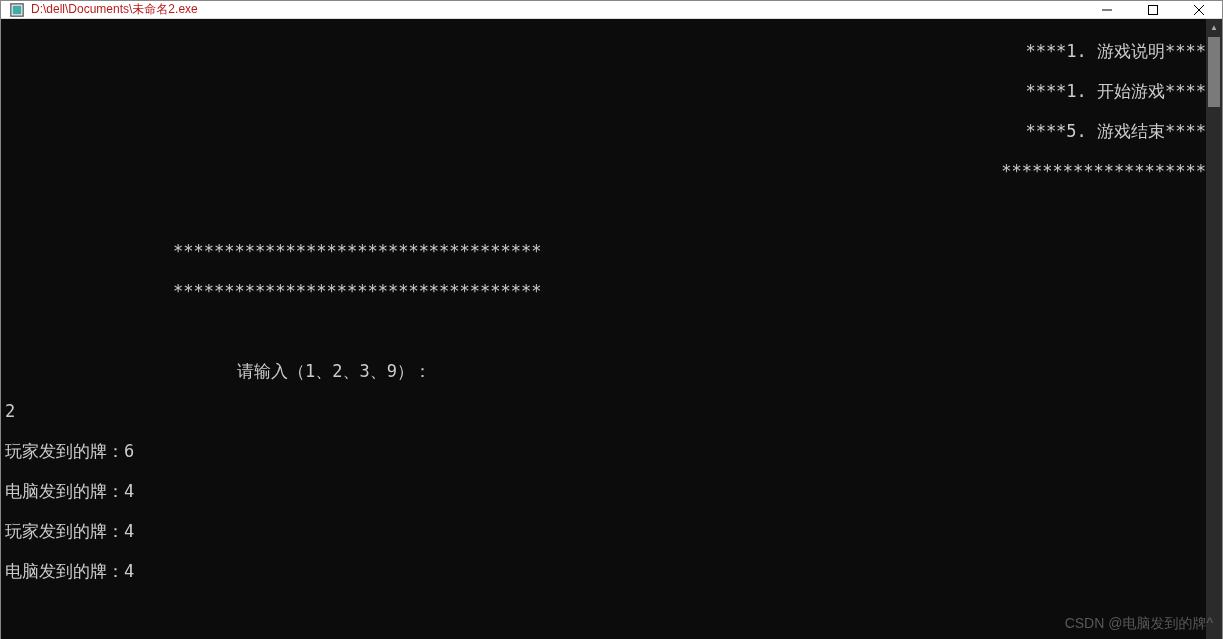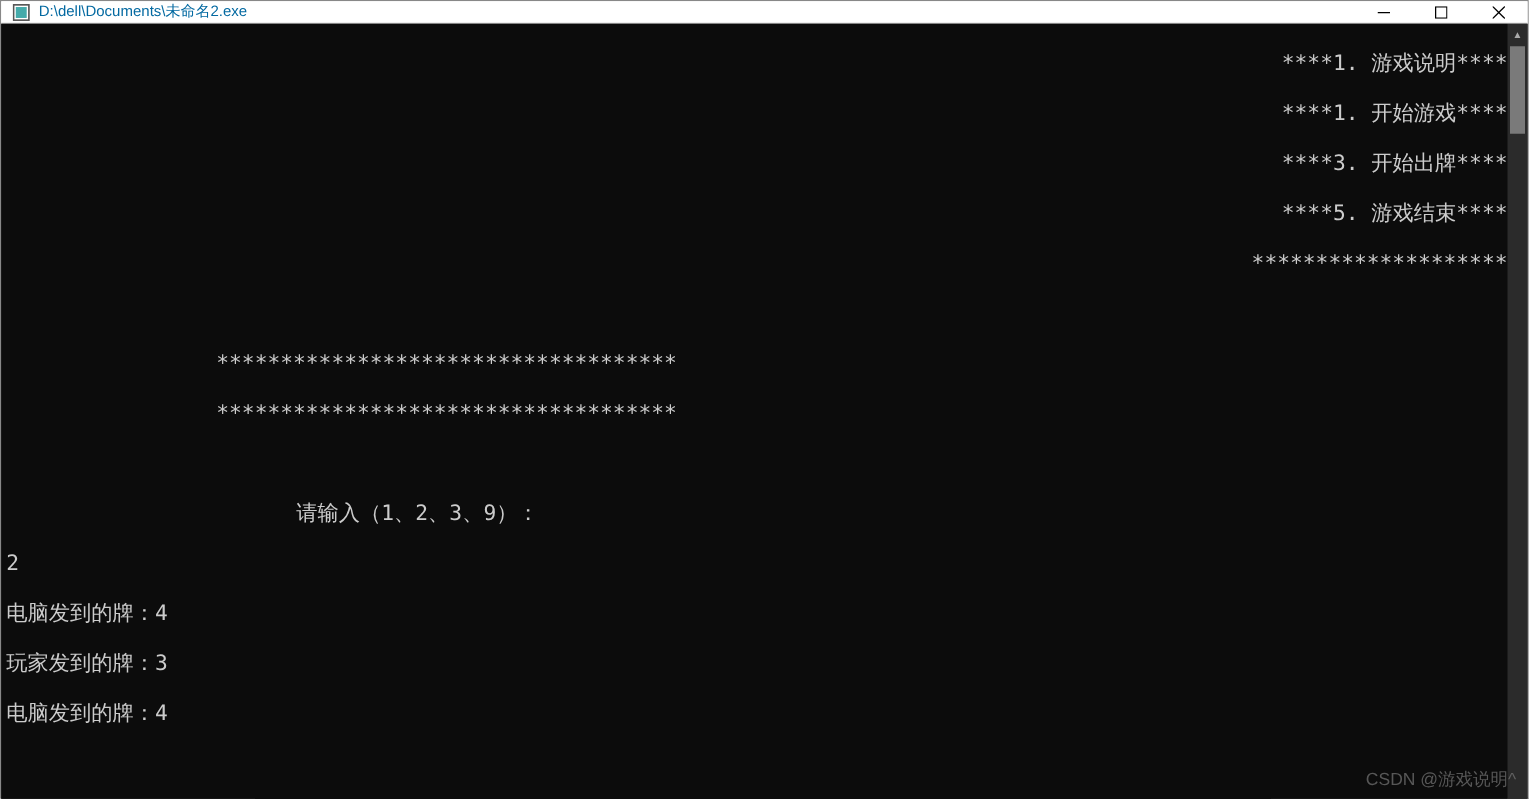--- a/index.html
+++ b/index.html
@@ -31,21 +31,21 @@
       height: 16px;
       margin: 0 6px 0 8px;
       display: flex;
       align-items: center;
       justify-content: center;
     }
     .app-icon svg { width: 14px; height: 14px; }
     .title-text {
       flex: 1;
       font-size: 12px;
-      color: #0369a1;
+      color: #b91c1c;
       white-space: nowrap;
       overflow: hidden;
     }
     .win-controls { display: flex; height: 100%; }
     .win-btn {
       width: 46px;
       height: 100%;
       display: flex;
       align-items: center;
       justify-content: center;
@@ -137,31 +137,31 @@
             <line x1="10" y1="0" x2="0" y2="10" stroke="#000" stroke-width="1"></line>
           </svg>
       </div>
     </div>
   </div>
 
   <div class="console-wrap">
     <div class="console">
 <div class="menu-line">****1. 游戏说明****</div>
 <div class="menu-line">****1. 开始游戏****</div>
-<div class="menu-line">****3. 开始出牌****</div>
 <div class="menu-line">****5. 游戏结束****</div>
 <div class="menu-line">********************</div>
 <div>&nbsp;</div>
 <div class="stars-line">************************************</div>
 <div class="stars-line">************************************</div>
 <div>&nbsp;</div>
 <div class="prompt-line">请输入（1、2、3、9）：</div>
 <div>2</div>
+<div>玩家发到的牌：6</div>
 <div>电脑发到的牌：4</div>
-<div>玩家发到的牌：3</div>
+<div>玩家发到的牌：4</div>
 <div>电脑发到的牌：4</div>
 
 
 
 
 
 
 
 
 
@@ -170,13 +170,13 @@
 
     </div>
     <div class="scrollbar">
       <div class="scroll-arrow up">▲</div>
       <div class="scrollbar-thumb"></div>
 
     </div>
   </div>
 </div>
 
-<div class="watermark">CSDN @游戏说明^</div>
+<div class="watermark">CSDN @电脑发到的牌^</div>
 
 </body></html>

